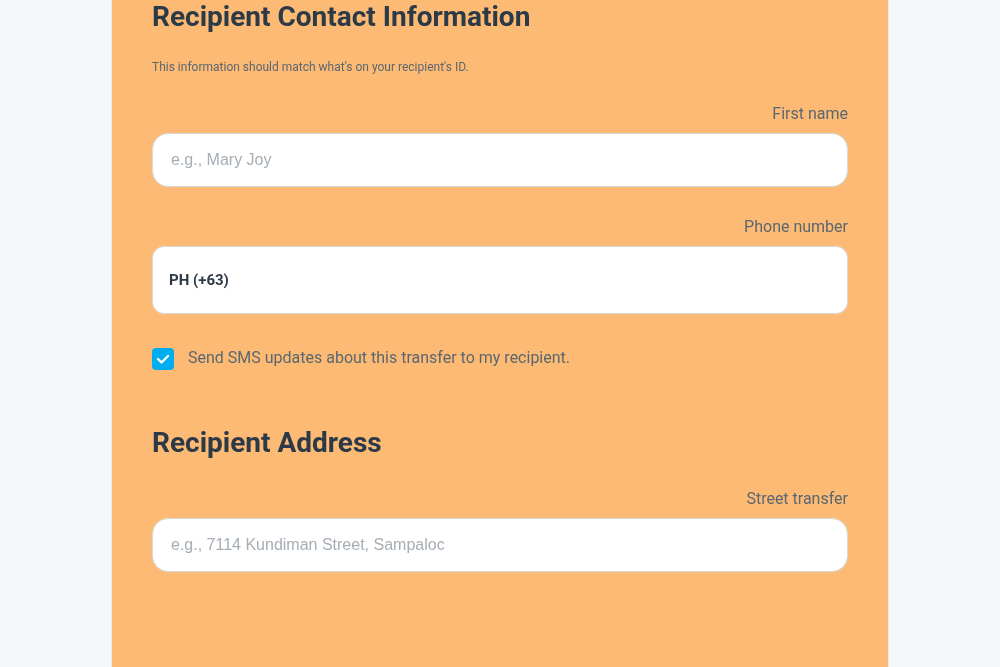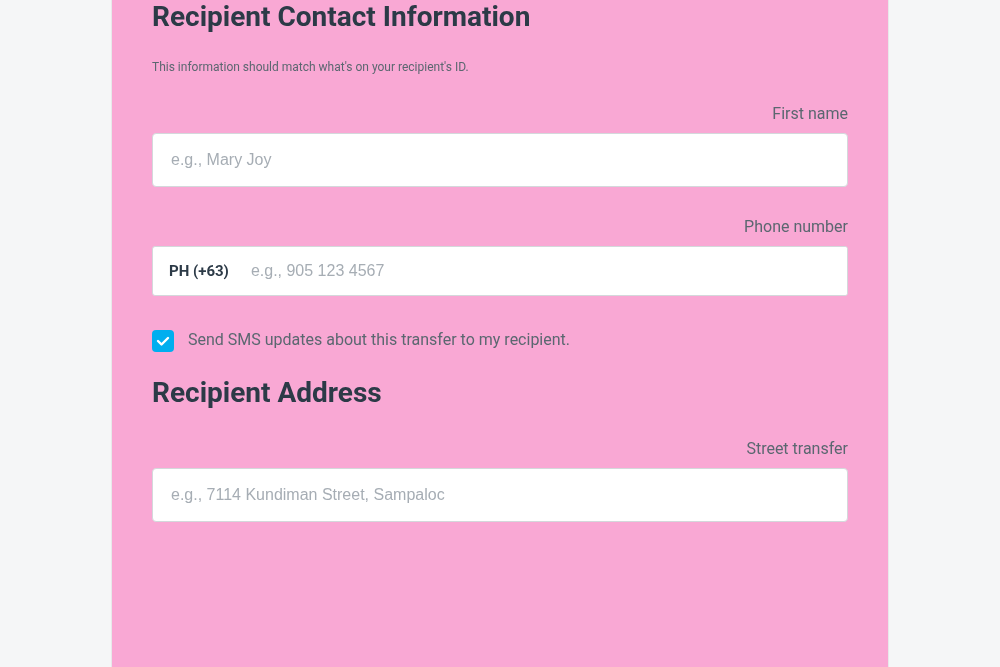--- a/index.html
+++ b/index.html
@@ -18,21 +18,21 @@
       display: flex;
       justify-content: center;
       height: 100%;
     }
     .left-gutter {
       width: 111px;
       background: #f5f6f7;
     }
     .form-panel {
       width: 778px;
-      background: #f9a8d4;
+      background: #fdba74;
       border-left: 1px solid #e8e9ea;
       border-right: 1px solid #e8e9ea;
       padding: 0 40px;
       height: 100%;
     }
     .right-gutter {
       flex: 1;
       background: #f5f6f7;
     }
     .section-title {
@@ -54,36 +54,36 @@
       font-size: 16px;
       color: #5b6770;
       display: block;
       margin-bottom: 10px;
       text-align: right;
     }
     .text-input {
       width: 100%;
       height: 54px;
       border: 1px solid #d4d8db;
-      border-radius: 4px;
+      border-radius: 16px;
       padding: 0 18px;
       font-size: 16px;
       color: #2c3a47;
       background: #ffffff;
       outline: none;
     }
     .text-input::placeholder {
       color: #a6adb4;
     }
     .phone-row {
       display: flex;
       width: 100%;
-      height: 50px;
+      height: 68px;
       border: 1px solid #d4d8db;
-      border-radius: 3px;
+      border-radius: 12px;
       background: #ffffff;
       align-items: center;
       overflow: hidden;
     }
     .phone-prefix {
       padding: 0 18px 0 16px;
       font-size: 15px;
       font-weight: 700;
       color: #2c3a47;
       white-space: nowrap;
@@ -118,21 +118,21 @@
       flex-shrink: 0;
     }
     .checkbox-label {
       font-size: 16px;
       color: #5b6770;
     }
     .section-title-2 {
       font-size: 28px;
       font-weight: 700;
       color: #2c3a47;
-      margin-top: 24px;
+      margin-top: 56px;
     }
   </style>
 </head>
 <body>
 
 <div class="page-container">
   <div class="left-gutter"></div>
   <div class="form-panel">
 
     <h1 class="section-title">Recipient Contact Information</h1>
@@ -143,21 +143,20 @@
       <input type="text" class="text-input" placeholder="e.g., Mary Joy" style="">
     </div>
 
     <div class="field-group">
     </div>
 
     <div class="field-group">
       <label class="field-label">Phone number</label>
       <div class="phone-row">
         <span class="phone-prefix">PH (+63)</span>
-        <input type="text" class="phone-input" placeholder="e.g., 905 123 4567" style="">
       </div>
     </div>
 
     <div class="checkbox-row">
       <div class="checkbox-box">
         <svg width="14" height="14" viewBox="0 0 14 14">
           <path d="M2 7 L5.5 10.5 L12 4" stroke="#ffffff" stroke-width="2.4" fill="none" stroke-linecap="round" stroke-linejoin="round"></path>
         </svg>
       </div>
       <span class="checkbox-label">Send SMS updates about this transfer to my recipient.</span>

